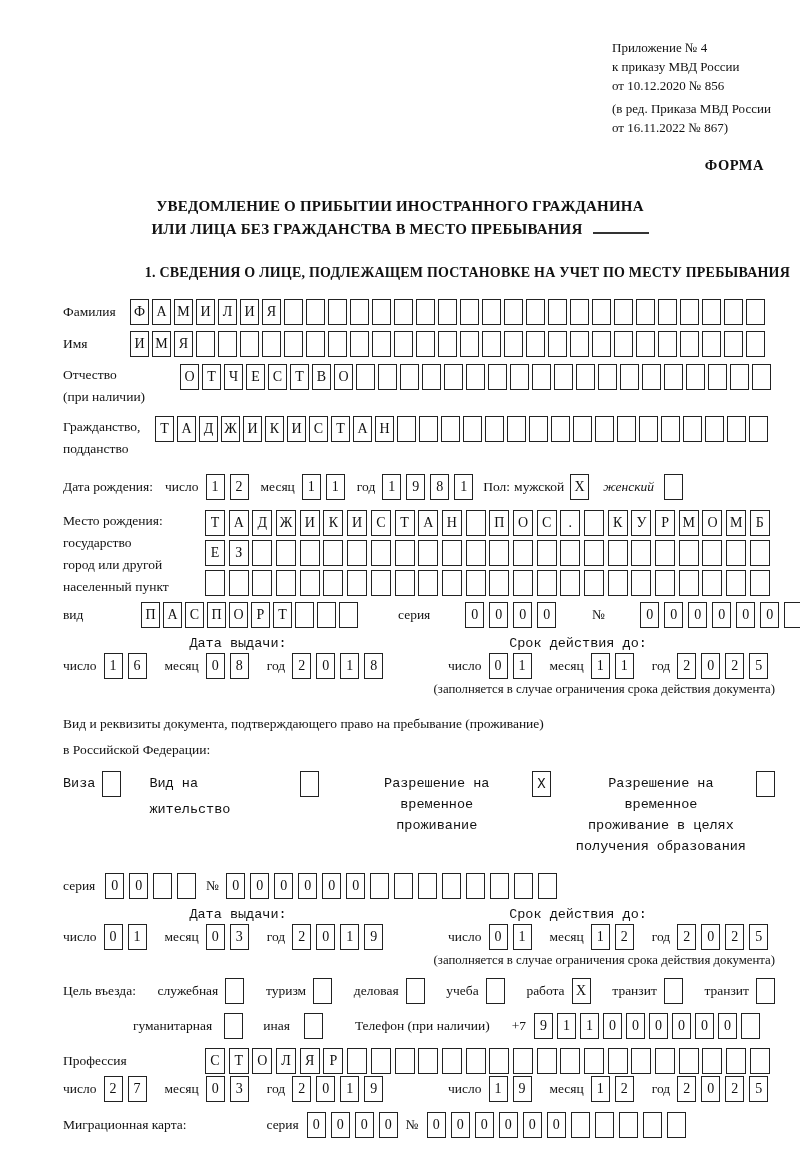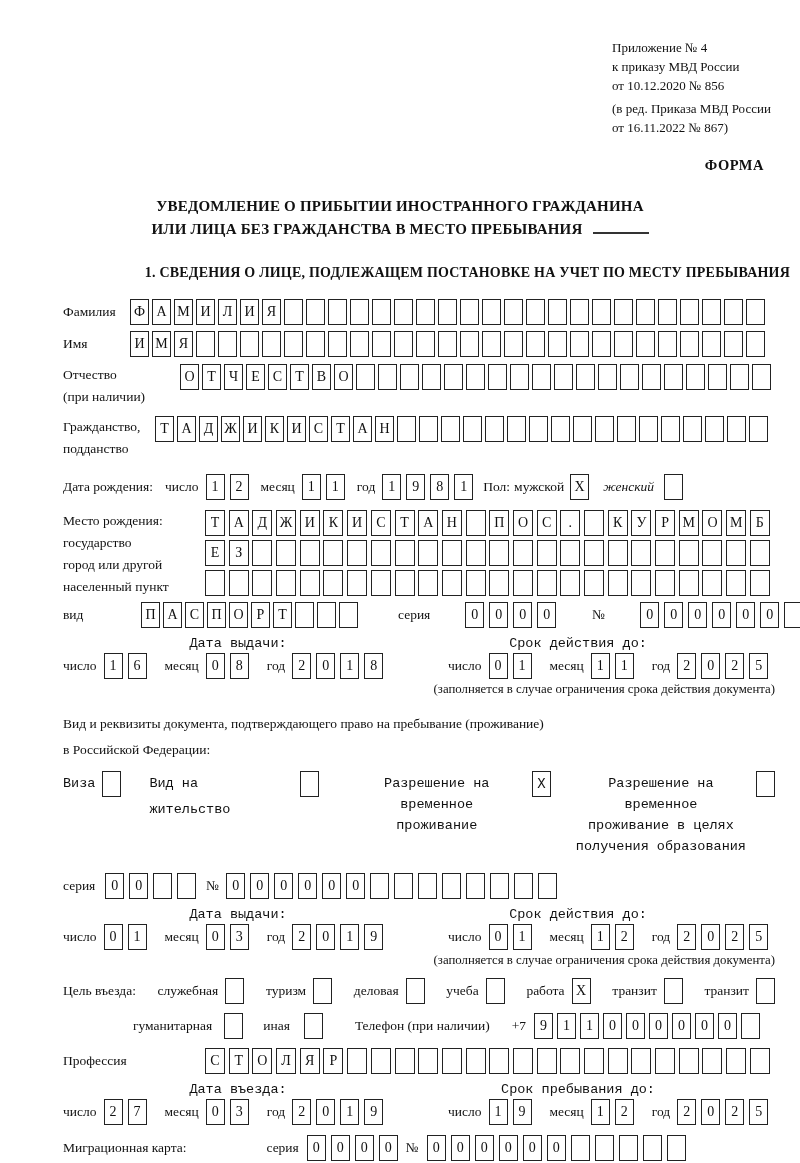--- a/index.html
+++ b/index.html
@@ -631,24 +631,20 @@
           <span class="cell" data-interactable="true"></span>
           <span class="cell" data-interactable="true"></span>
           <span class="cell" data-interactable="true"></span>
           <span class="cell" data-interactable="true"></span>
           <span class="cell" data-interactable="true"></span>
           <span class="cell" data-interactable="true"></span>
           <span class="cell" data-interactable="true"></span>
         </span>
     </div>
 
-    <div class="dates-hdr" data-interactable="false">
-      <span class="dh1" data-interactable="false">Дата въезда:</span>
-      <span class="dh2" data-interactable="false">Срок пребывания до:</span>
-    </div>
     <div class="dateline" data-interactable="false">
       <span class="dgroup dg1">
         <span class="dl" data-interactable="false">число</span>
         <span class="cells" style="gap:5px;" data-interactable="true">
             <span class="cell" data-interactable="true">2</span>
             <span class="cell" data-interactable="true">7</span>
           </span>
         <span class="dl" style="margin-left:6px;" data-interactable="false">месяц</span>
         <span class="cells" style="gap:5px;" data-interactable="true">
             <span class="cell" data-interactable="true">0</span>

